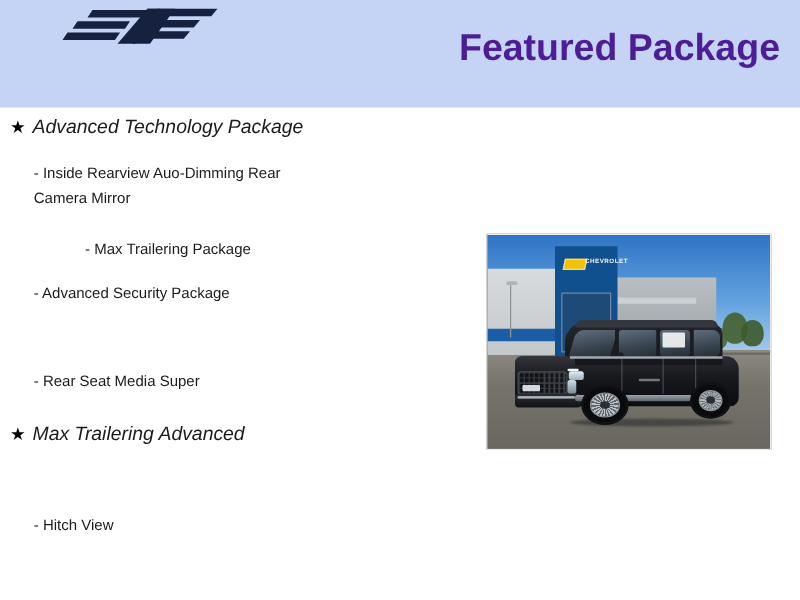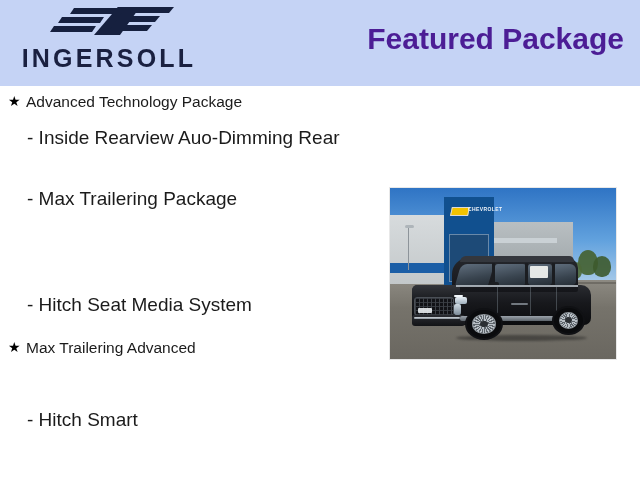--- a/index.html
+++ b/index.html
@@ -108,28 +108,29 @@
     width: 18px;
     flex: 0 0 18px;
     font-size: 14px;
     line-height: 19px;
     color: #000000;
     text-align: left;
   }
 
   .bullet-label {
     flex: 1 1 auto;
+    font-style: italic;
   }
 
   .sub-row {
     position: absolute;
     left: 27px;
     width: 345px;
     font-family: "Liberation Sans", sans-serif;
-    font-size: 19px;
+    font-size: 12px;
     color: #1b1b1b;
     line-height: 20px;
   }
 
   
   .photo-frame {
     position: absolute;
     left: 389px;
     top: 187px;
     width: 228px;
@@ -350,43 +351,44 @@
         <path d="M14 15 L56 15 L52 21 L10 21 Z"></path>
         <path d="M26 6 L70 6 L66 12 L22 12 Z"></path>
         <path d="M46 33 L70 5 L80 5 L60 33 Z"></path>
         <path d="M70 5 L126 5 L121 11 L65 11 Z"></path>
         <path d="M64 14 L112 14 L107 20 L59 20 Z"></path>
         <path d="M57 23 L104 23 L99 29 L52 29 Z"></path>
         <path d="M78 5 L92 5 L72 33 L58 33 Z"></path>
       </g>
     </svg>
 
-    <div class="logo-wordmark">INGERSOLL</div>
   </div>
 
   <div class="header-title">Featured Package</div>
 </div>
 
 <div class="content">
 
   <div class="bullet-row" style="top:6px;">
     <span class="star-icon">★</span>
     <span class="bullet-label">Advanced Technology Package</span>
   </div>
 
   <div class="sub-row" style="top:42px;">- Inside Rearview Auo-Dimming Rear</div>
-  <div class="sub-row" style="top:103px;">- Max Trailering Package</div>
-  <div class="sub-row" style="top:209px;">- Hitch Seat Media System</div>
+  <div class="sub-row" style="top:62px;">Camera Mirror</div>
+  <div class="sub-row" style="top:103px;margin-left:41px;">- Max Trailering Package</div>
+  <div class="sub-row" style="top:138px;">- Advanced Security Package</div>
+  <div class="sub-row" style="top:209px;">- Rear Seat Media Super</div>
 
   <div class="bullet-row" style="top:252px;">
     <span class="star-icon">★</span>
     <span class="bullet-label">Max Trailering Advanced</span>
   </div>
 
-  <div class="sub-row" style="top:324px;">- Hitch Smart</div>
+  <div class="sub-row" style="top:324px;">- Hitch View</div>
 </div>
 
 <div class="photo-frame">
   <div class="photo-inner">
     <div class="sky"></div>
     <div class="ground"></div>
     <div class="ground-line"></div>
 
     <div class="bldg-left"></div>
     <div class="bldg-right"></div>

